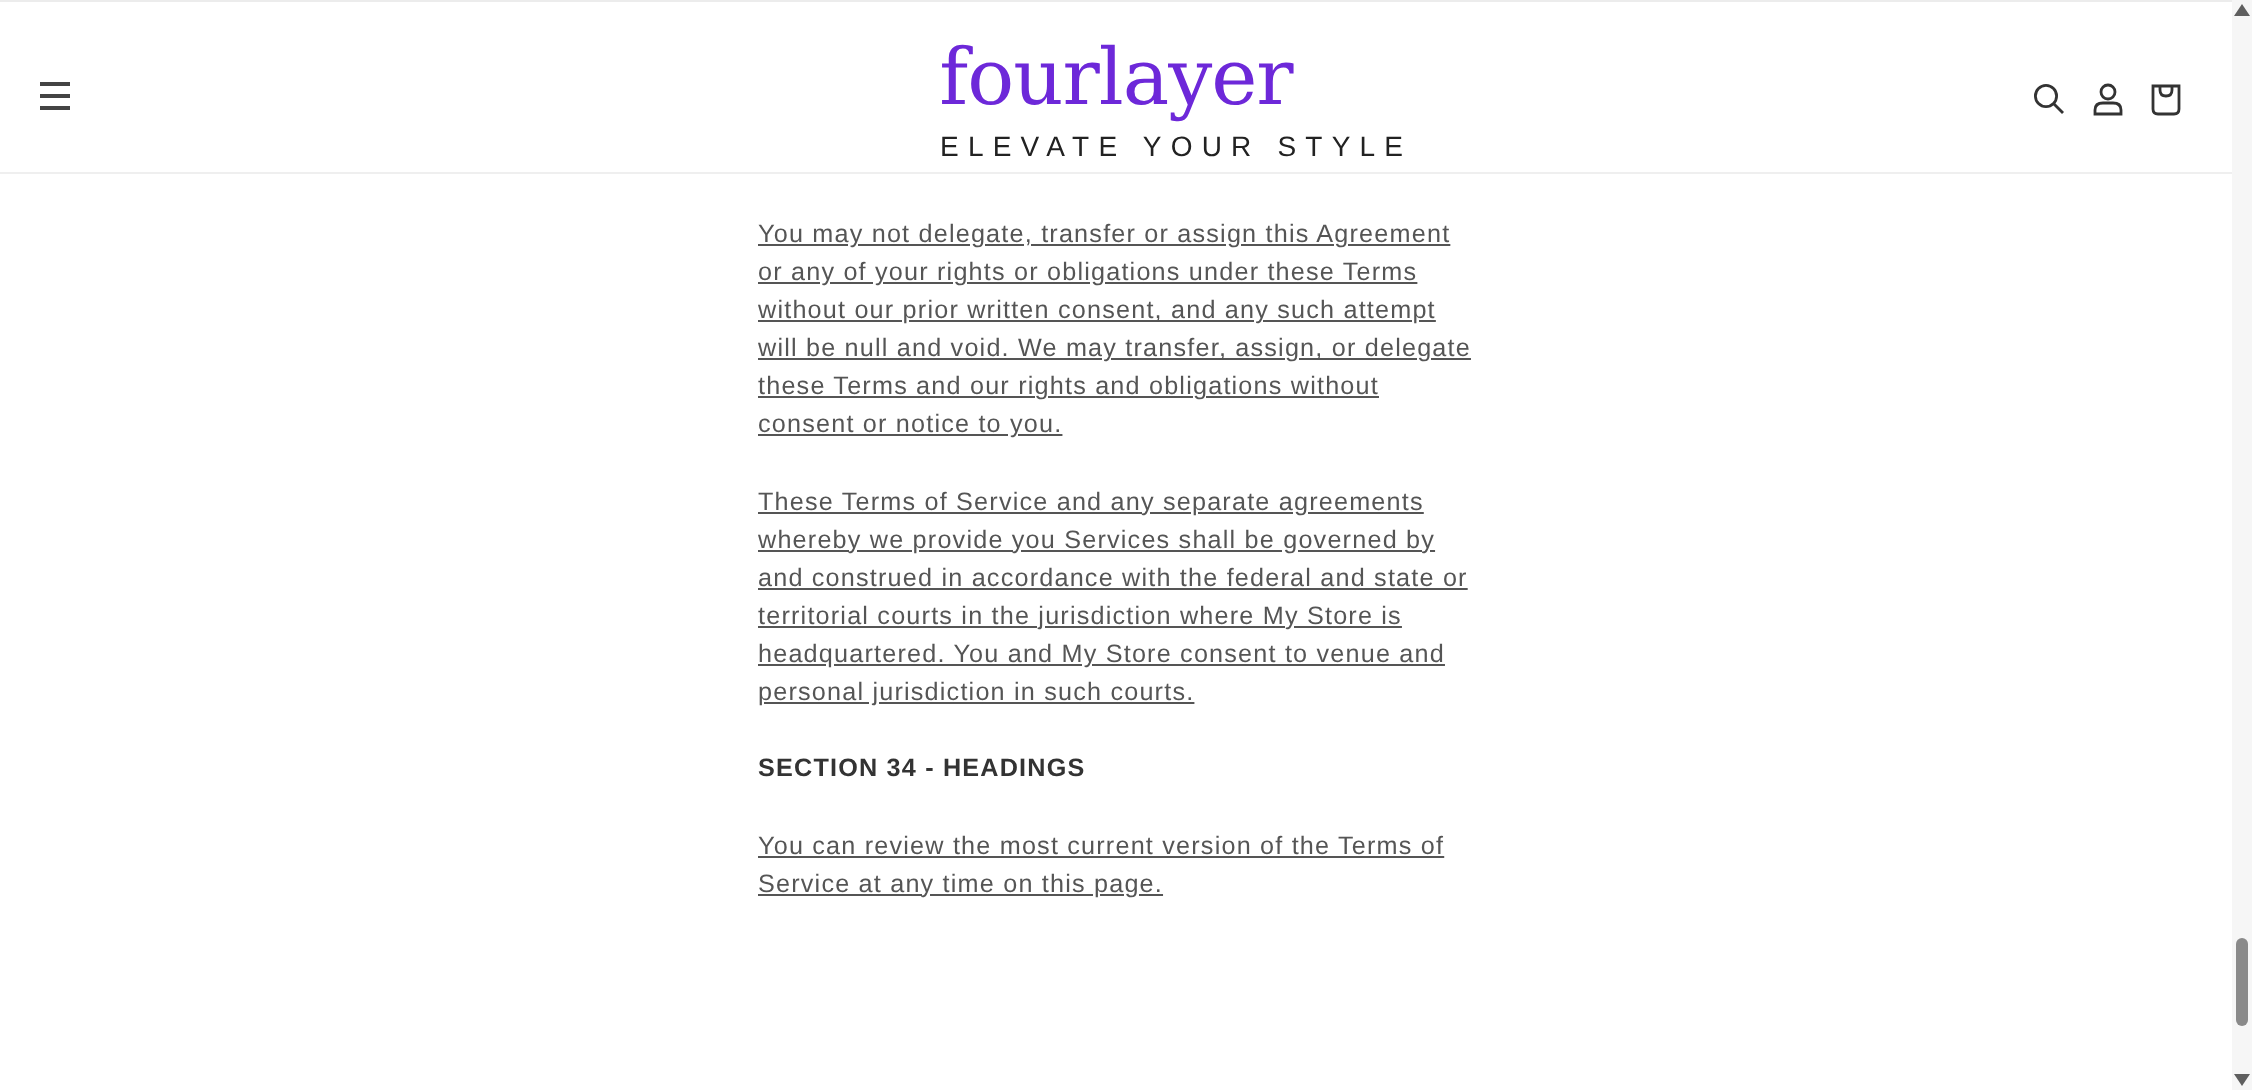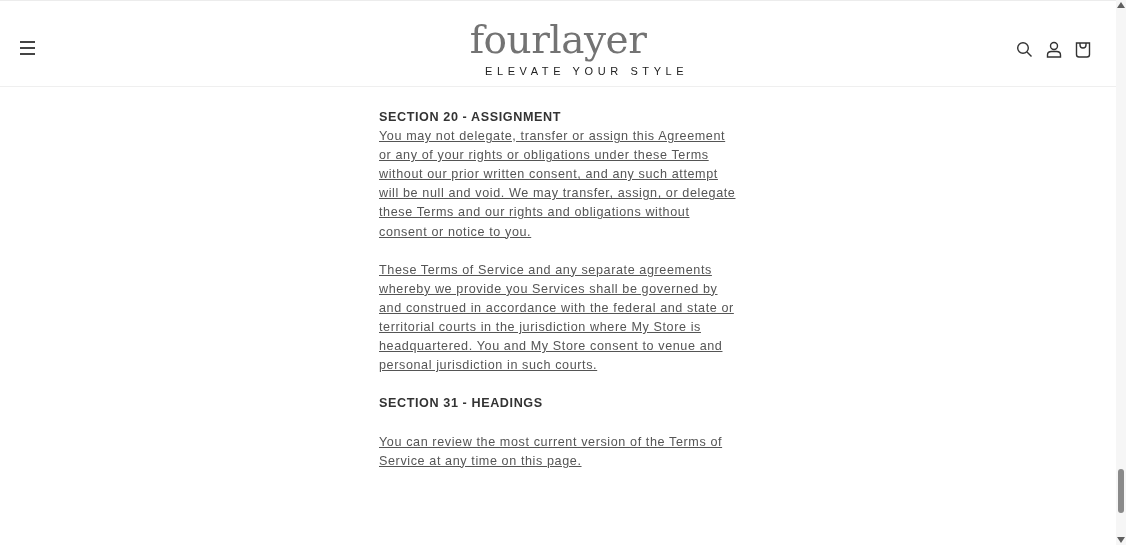--- a/index.html
+++ b/index.html
@@ -11,27 +11,27 @@
   .page { position:absolute; left:0; top:0; width:1116px; height:545px; background:#fff; overflow:hidden; }
   .topline { position:absolute; left:0; top:0; width:1116px; height:1px; background:#ececec; }
   .header {
     position:absolute; left:0; top:1px; width:1116px; height:85px;
     background:#fff; border-bottom:1px solid #efefef;
   }
   .menu-btn { position:absolute; left:20px; top:40px; width:16px; height:14px; cursor:pointer; }
   .menu-btn span { position:absolute; left:0; width:15px; height:1.5px; background:#444; }
   .logo { position:absolute; left:468px; top:18px; width:180px; text-align:center; }
   .logo-word {
-    font-family:"DejaVu Serif", serif; font-size:39px; color:#737373;
+    font-family:"DejaVu Serif", serif; font-size:39px; color:#6d28d9;
     letter-spacing:-0.5px; line-height:42px; display:block;
   }
   .logo-tag {
-    font-family:"Liberation Sans", sans-serif; font-size:11px; color:#222;
+    font-family:"Liberation Sans", sans-serif; font-size:14px; color:#222;
     letter-spacing:4.6px; display:block; margin-top:4px; white-space:nowrap;
-    margin-left:17px;
+    margin-left:2px;
   }
   .icons { position:absolute; top:38px; left:1014px; height:22px; }
   .icon { position:absolute; top:0; width:22px; height:22px; cursor:pointer; }
   .content {
     position:absolute; left:379px; top:108px; width:360px;
     font-size:12.6px; line-height:19.1px; color:#555555; letter-spacing:0.6px;
   }
   .section { margin-bottom:19.1px; }
   .section h3 {
     margin:0; font-size:12.6px; font-weight:bold; color:#333333;
@@ -82,28 +82,27 @@
         <svg width="22" height="22" viewBox="0 0 22 22">
           <path d="M4.5 4 H17.5 V15.5 Q17.5 18 15 18 H7 Q4.5 18 4.5 15.5 Z" fill="none" stroke="#333" stroke-width="1.4"></path>
           <path d="M8 4 V6 Q8 9 11 9 Q14 9 14 6 V4" fill="none" stroke="#333" stroke-width="1.4"></path>
         </svg>
       </div>
     </div>
   </header>
 
   <main class="content">
     <section class="section">
-      <h3>SECTION 20 - ASSIGNMENT</h3>
       <p>You may not delegate, transfer or assign this Agreement or any of your rights or obligations under these Terms without our prior written consent, and any such attempt will be null and void. We may transfer, assign, or delegate these Terms and our rights and obligations without consent or notice to you.</p>
     </section>
     <section class="section">
       <p>These Terms of Service and any separate agreements whereby we provide you Services shall be governed by and construed in accordance with the federal and state or territorial courts in the jurisdiction where My Store is headquartered. You and My Store consent to venue and personal jurisdiction in such courts.</p>
     </section>
     <section class="section">
-      <h3>SECTION 31 - HEADINGS</h3>
+      <h3>SECTION 34 - HEADINGS</h3>
     </section>
     <section class="section">
       <p>You can review the most current version of the Terms of Service at any time on this page.</p>
 
     </section>
   </main>
 </div>
 
 <div class="scrollbar">
   <div class="sb-up"></div>

